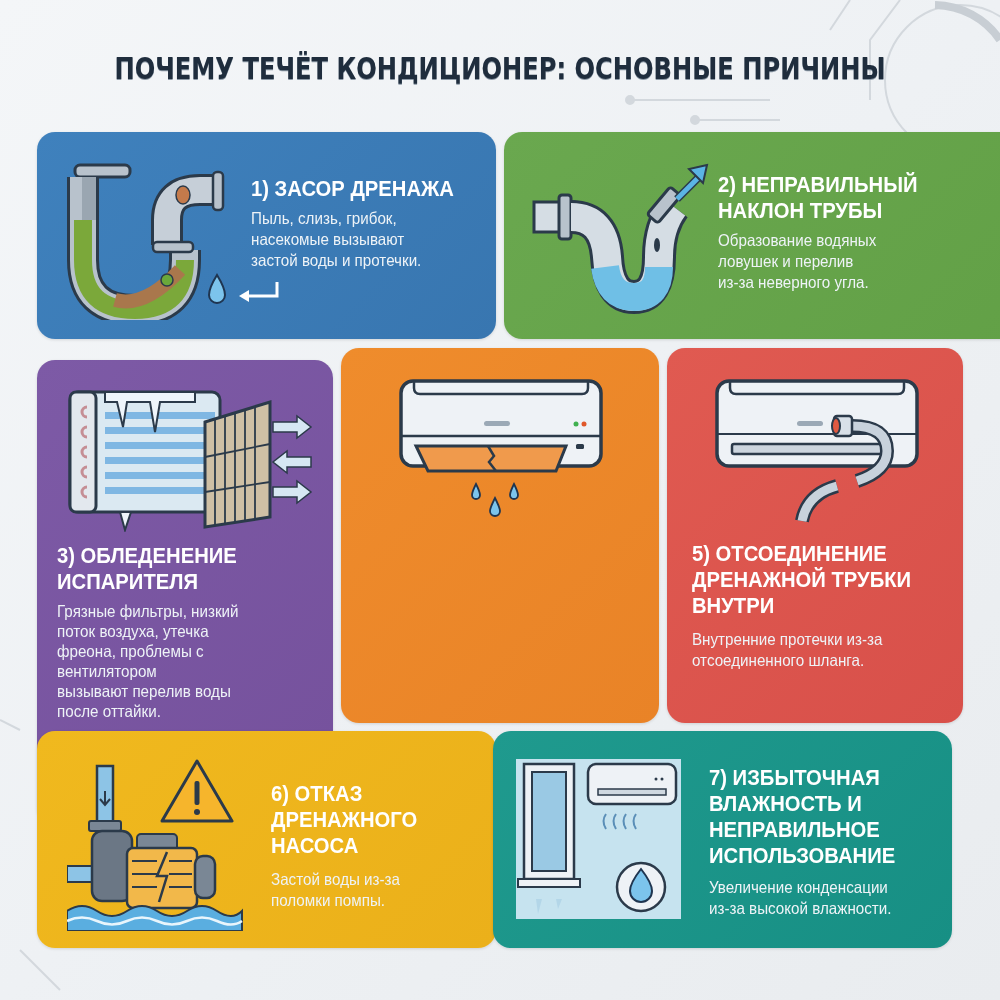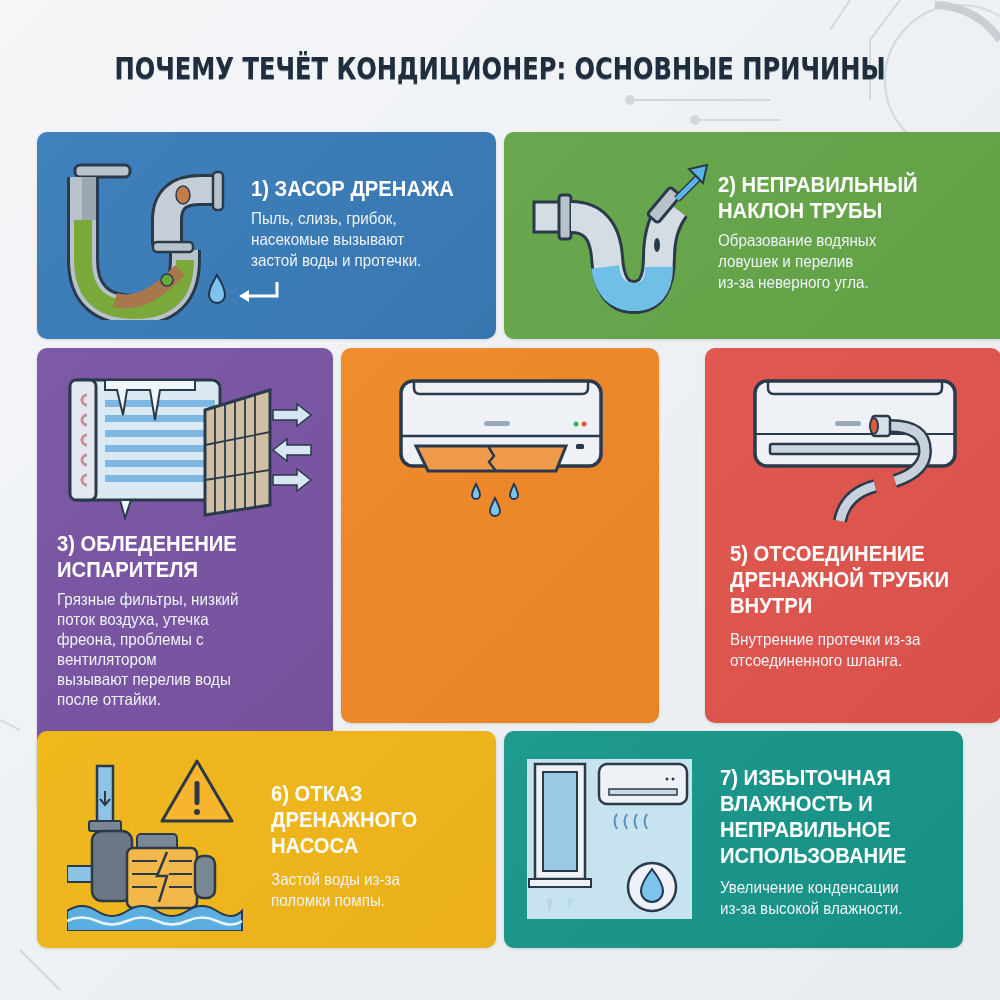--- a/index.html
+++ b/index.html
@@ -11,45 +11,45 @@
   }
   .bg-deco { position: absolute; inset: 0; pointer-events: none; }
   .title {
     position: absolute; left: 0; top: 50px; width: 1000px; text-align: center;
     font-family: "DejaVu Sans", sans-serif; font-weight: bold;
     font-size: 31px; letter-spacing: 0px; color: #1f2d3d;
     transform: scaleX(0.78); transform-origin: center;
     text-shadow: 0 1px 0 #8b98a5;
   }
   .card {
-    position: absolute; border-radius: 10px; color: #fff;
+    position: absolute; border-radius: 18px; color: #fff;
     box-shadow: 0 1px 3px rgba(0,0,0,0.12);
     overflow: hidden;
   }
   .card .icon { position: absolute; }
   .card .txt { position: absolute; }
   .card h2 {
     font-family: "Liberation Sans", sans-serif; font-weight: bold;
     font-size: 22px; line-height: 26px; letter-spacing: 0;
     color: #ffffff; transform: scaleX(0.92); transform-origin: left top;
     white-space: nowrap;
   }
   .card p {
     font-family: "Liberation Sans", sans-serif;
     font-size: 16.5px; line-height: 21px; color: #eef3f7;
     transform: scaleX(0.92); transform-origin: left top;
     white-space: pre-line; margin-top: 6px;
   }
   #c1 { left: 37px; top: 132px; width: 459px; height: 207px; background: linear-gradient(135deg,#3f81bd,#3876b0); }
   #c2 { left: 504px; top: 132px; width: 553px; height: 207px; background: linear-gradient(135deg,#6aa84f,#62a046); }
-  #c3 { left: 37px; top: 348px; width: 296px; height: 465px; background: linear-gradient(135deg,#7d5aa6,#75519c); }
+  #c3 { left: 37px; top: 360px; width: 296px; height: 465px; background: linear-gradient(135deg,#7d5aa6,#75519c); }
   #c4 { left: 341px; top: 348px; width: 318px; height: 375px; background: linear-gradient(135deg,#ef8c2c,#e98327); }
-  #c5 { left: 667px; top: 348px; width: 296px; height: 375px; background: linear-gradient(135deg,#e05a51,#d8504a); margin-left: 38px; }
+  #c5 { left: 667px; top: 348px; width: 296px; height: 375px; background: linear-gradient(135deg,#e05a51,#d8504a); }
   #c6 { left: 37px; top: 731px; width: 459px; height: 217px; background: linear-gradient(135deg,#f0b91e,#ebb01a); padding-left: 40px; }
-  #c7 { left: 504px; top: 731px; width: 459px; height: 217px; background: linear-gradient(135deg,#1f9a8e,#178f84); }
+  #c7 { left: 493px; top: 731px; width: 459px; height: 217px; background: linear-gradient(135deg,#1f9a8e,#178f84); }
 </style>
 </head>
 <body>
 
 <svg class="bg-deco" width="1000" height="1000" viewBox="0 0 1000 1000">
   <g fill="none" stroke="#d3d8dd" stroke-width="2">
     <circle cx="960" cy="80" r="75"></circle>
     <path d="M900 0 L870 40 L870 100"></path>
     <path d="M850 0 L830 30"></path>
     <line x1="630" y1="100" x2="770" y2="100"></line>

